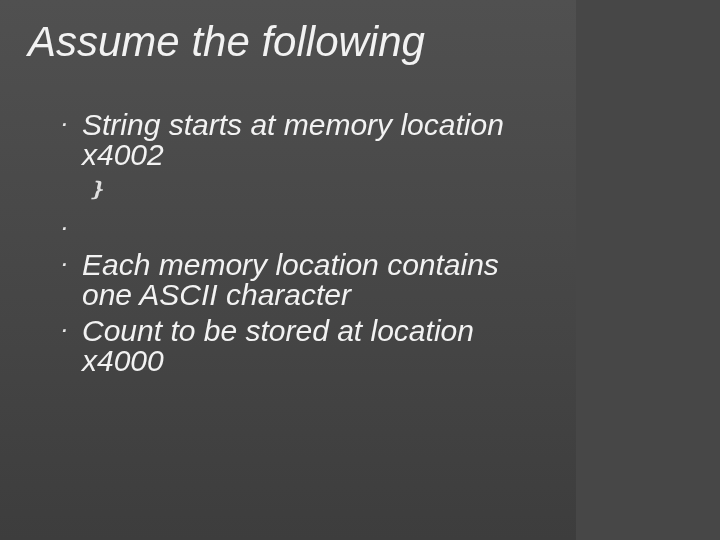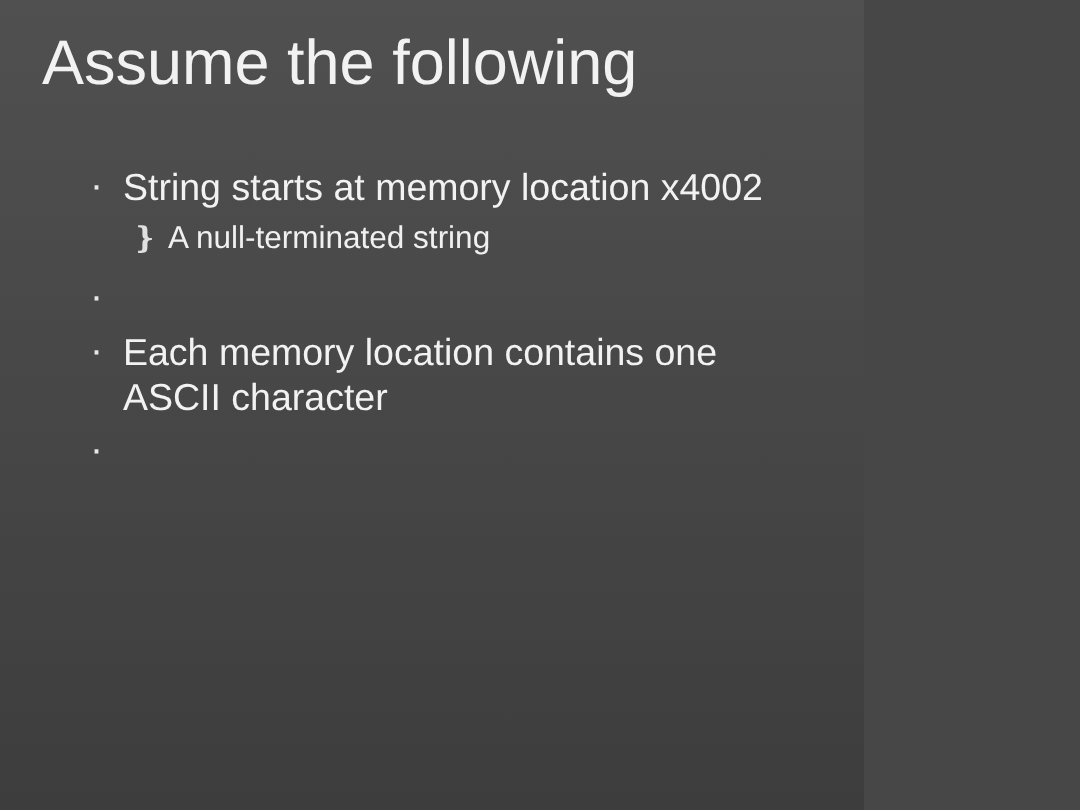--- a/index.html
+++ b/index.html
@@ -7,20 +7,21 @@
   body {
     font-family: Arial, "Helvetica Neue", Helvetica, sans-serif;
     background: #474747;
     color: #fff;
   }
   .slide {
     width: 576px;
     height: 540px;
     background: linear-gradient(180deg, #505050 0%, #454545 60%, #3d3d3d 100%);
     position: relative;
+    font-style: italic;
   }
   .title {
     position: absolute;
     top: 18px;
     left: 28px;
     font-size: 42px;
     font-weight: 400;
     color: #f2f2f2;
     letter-spacing: 0;
   }
@@ -37,21 +38,21 @@
   }
   .lvl1 .bullet {
     width: 22px;
     flex: 0 0 22px;
     font-size: 26px;
     line-height: 30px;
     text-align: left;
     color: #e8e8e8;
   }
   .lvl1 .text {
-    font-size: 25px;
+    font-size: 30px;
     line-height: 30px;
     color: #f2f2f2;
   }
   .lvl2 {
     display: flex;
     align-items: flex-start;
     margin-left: 28px;
     margin-bottom: 12px;
   }
   .lvl2 .bullet {
@@ -78,30 +79,30 @@
   <h1 class="title">Assume the following</h1>
 
   <div class="content">
 
     <div class="lvl1">
       <span class="bullet dot">·</span>
       <span class="text">String starts at memory location x4002</span>
     </div>
     <div class="lvl2">
       <span class="bullet">❵</span>
-      <span class="text">A null-terminated string</span>
     </div>
 
     <div class="lvl1">
       <span class="bullet dot">·</span>
     </div>
 
     <div class="lvl1">
       <span class="bullet dot">·</span>
       <span class="text">Each memory location contains one ASCII character</span>
     </div>
 
     <div class="lvl1">
       <span class="bullet dot">·</span>
+      <span class="text">Count to be stored at location x4000</span>
     </div>
 
   </div>
 </div>
 
 </body></html>

